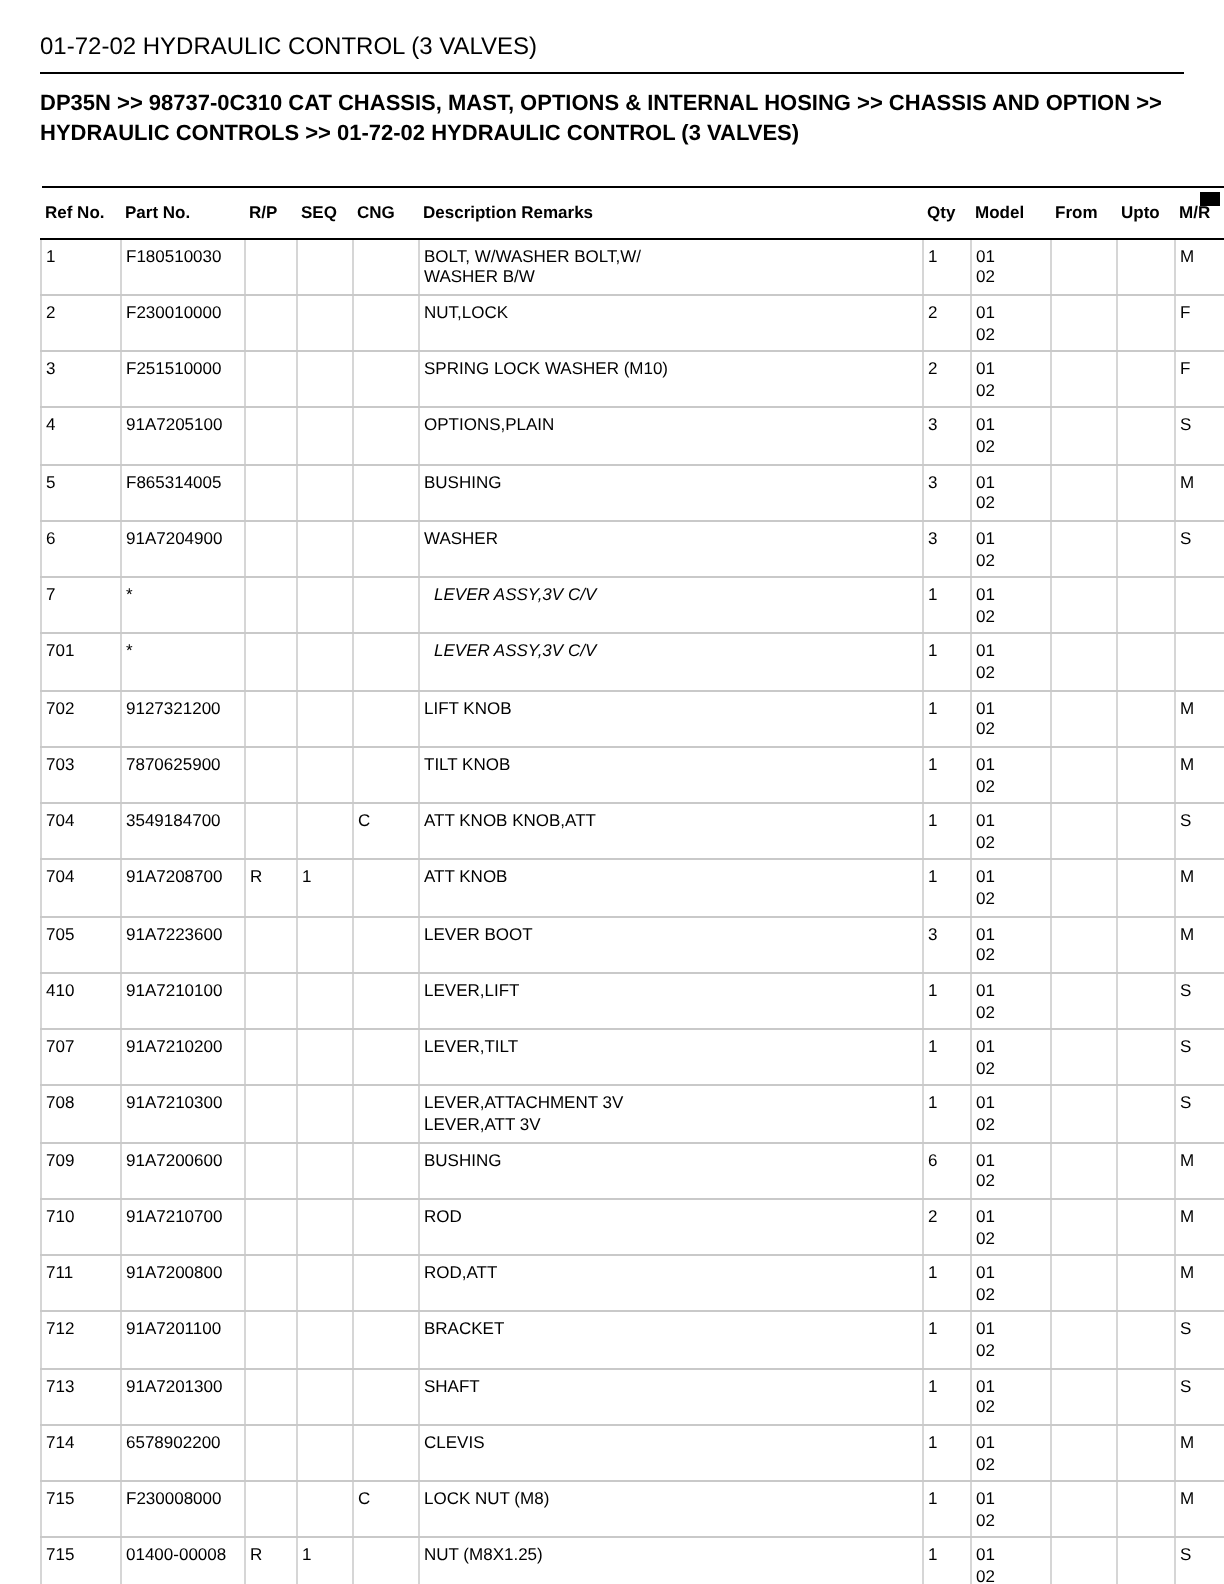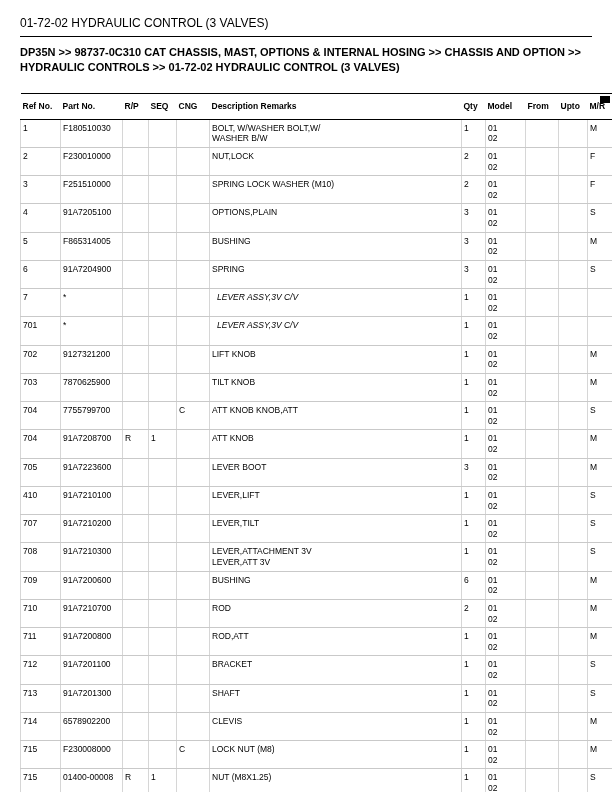--- a/index.html
+++ b/index.html
@@ -283,21 +283,21 @@
           <td class="col-rp">
             <div></div>
           </td>
           <td class="col-seq">
             <div></div>
           </td>
           <td class="col-cng">
             <div></div>
           </td>
           <td class="col-desc">
-            <div>SPRING</div>
+            <div>WASHER</div>
           </td>
           <td class="col-qty">
             <div>3</div>
           </td>
           <td class="col-model">
             <div>01</div>
             <div>02</div>
           </td>
           <td class="col-from">
             <div></div>
@@ -451,21 +451,21 @@
           </td>
           <td class="col-mr">
             <div>M</div>
           </td>
         </tr>
         <tr>
           <td class="col-ref">
             <div>704</div>
           </td>
           <td class="col-part">
-            <div>7755799700</div>
+            <div>3549184700</div>
           </td>
           <td class="col-rp">
             <div></div>
           </td>
           <td class="col-seq">
             <div></div>
           </td>
           <td class="col-cng">
             <div>C</div>
           </td>

